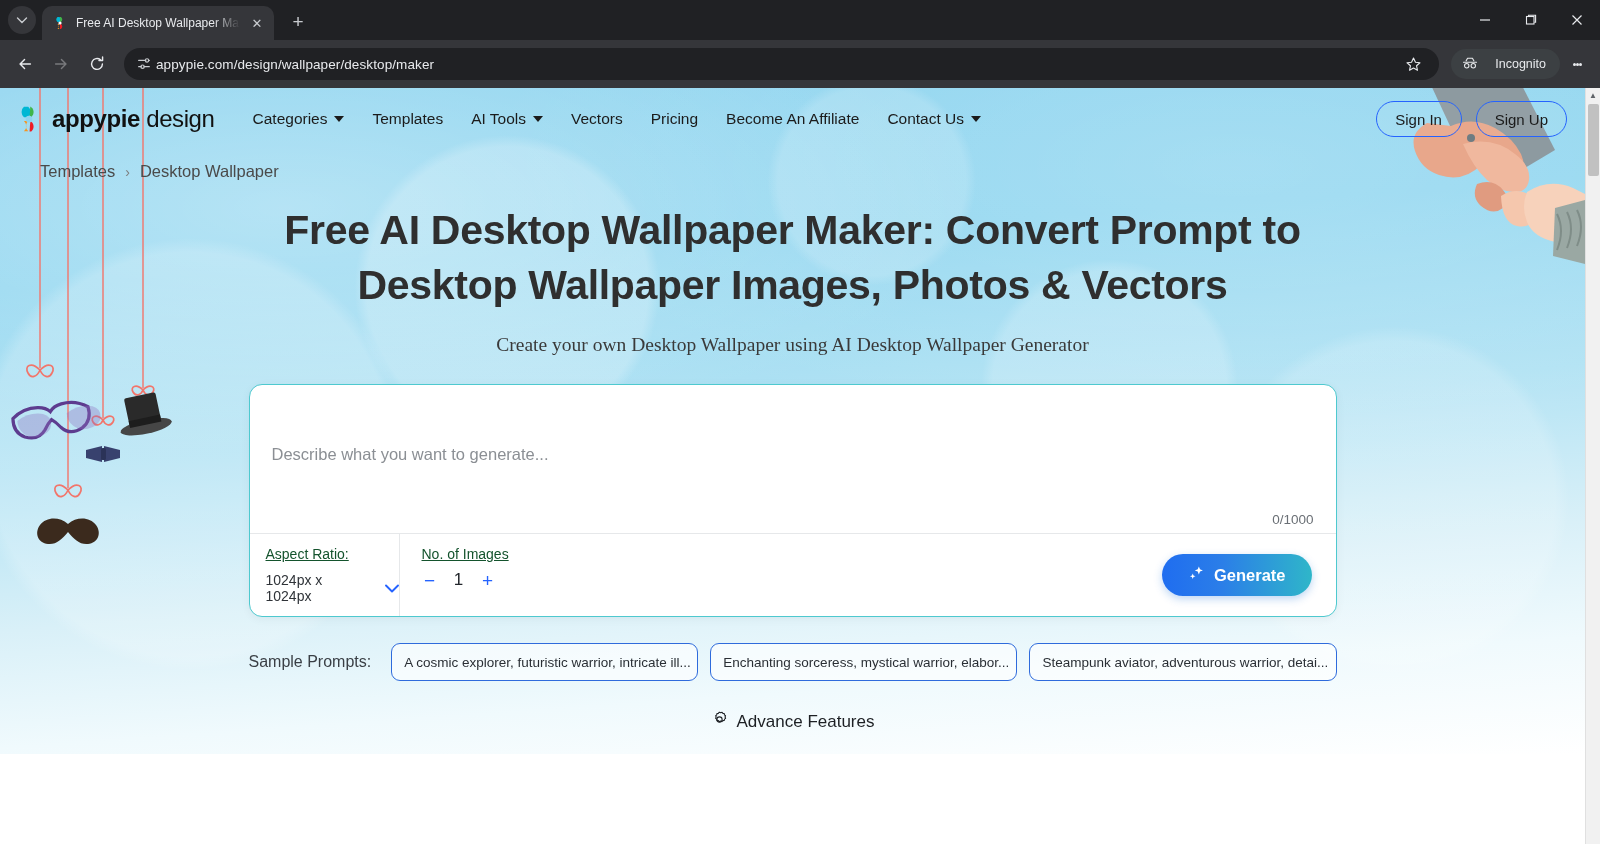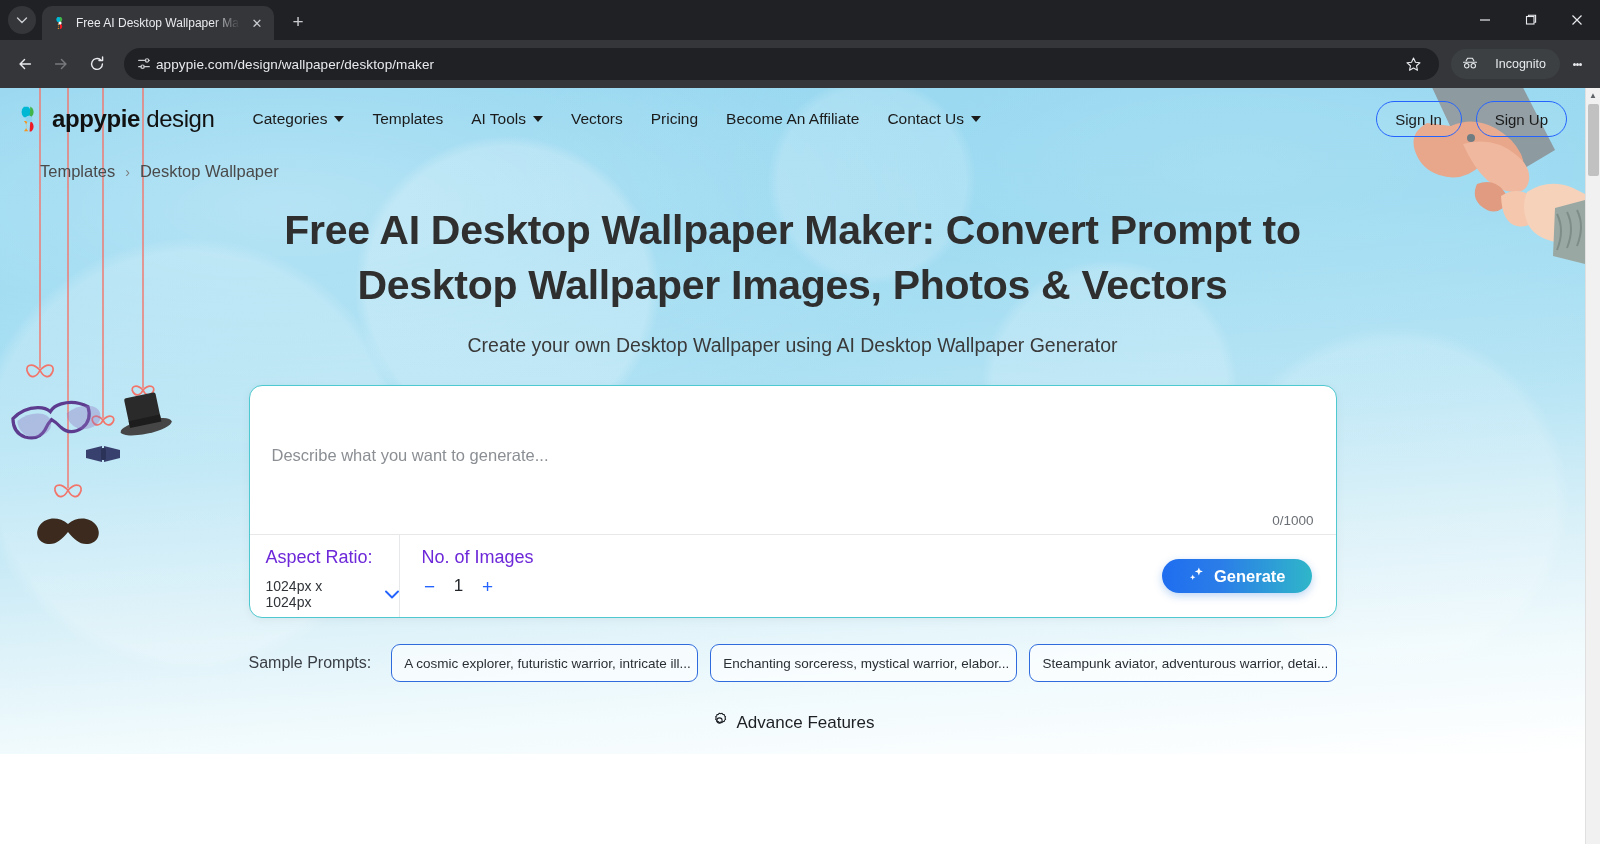--- a/index.html
+++ b/index.html
@@ -131,49 +131,49 @@
   .crumb .sep { color: #7d7d7d; font-size: 14px; }
 
   
   .headline {
     position: relative; z-index: 4; text-align: center; color: #2f2f2f;
     font-size: 41px; line-height: 1.33; font-weight: 700; letter-spacing: -.3px;
     margin: 22px auto 0; max-width: 1110px;
   }
   .subhead {
     position: relative; z-index: 4; text-align: center; color: #3a3a3a;
-    font-size: 19.5px; margin-top: 22px; font-weight: 400;
+    font-size: 19.5px; margin-top: 22px; font-weight: 400; font-family: Liberation Serif, serif;
   }
 
   
   .prompt-card {
     position: relative; z-index: 6; width: 1088px; margin: 28px auto 0;
     background: #fff; border: 1.6px solid #4ec9cf; border-radius: 13px;
     box-shadow: 0 2px 10px rgba(0,0,0,.05); overflow: hidden;
   }
   .prompt-area { height: 108px; padding: 20px 22px 0 22px; position: relative; margin-top: 40px; }
   .prompt-ph { color: #8b8f94; font-size: 16.5px; }
   .counter { position:absolute; right: 22px; bottom: 6px; color:#6a6f75; font-size: 13.5px; }
   .prompt-divider { height: 1px; background: #e6e8ea; }
   .prompt-controls { height: 82px; display: flex; align-items: stretch; padding: 0 0 0 0; }
   .ctl-aspect {
     width: 150px; padding: 12px 0 0 16px; border-right: 1px solid #e6e8ea;
     display: flex; flex-direction: column; gap: 10px;
   }
-  .ctl-label { font-size: 18px; color: #6d28d9; }
+  .ctl-label { font-size: 14px; color: #14532d; text-decoration: underline; }
   .aspect-row { display:flex; align-items:center; gap: 16px; }
   .aspect-val { font-size: 14px; color: #2f3338; }
   .chev { color:#2563ff; font-size: 14px; line-height: 1; }
   .ctl-count { padding: 12px 0 0 22px; display:flex; flex-direction: column; gap: 8px; }
   .count-row { display:flex; align-items:center; gap: 16px; }
   .cbtn { color:#2563ff; font-size: 19px; width: 16px; text-align:center; line-height:1; }
   .cval { font-size: 17px; color: #22262b; min-width: 10px; text-align:center; }
   .gen-wrap { margin-left:auto; display:flex; align-items:center; padding-right: 24px; }
   .btn-generate {
-    height: 34px; padding: 0 26px; border-radius: 21px; color:#fff; font-size: 16.5px; font-weight: 700;
+    height: 42px; padding: 0 26px; border-radius: 21px; color:#fff; font-size: 16.5px; font-weight: 700;
     background: linear-gradient(90deg, #1f6df0 0%, #2b7ee8 40%, #2fb6c9 100%);
     display:flex; align-items:center; gap: 9px; box-shadow: 0 3px 9px rgba(35,120,220,.30);
   }
 
   
   .samples {
     position: relative; z-index: 5; width: 1088px; margin: 26px auto 0;
     display: flex; align-items: center; gap: 12px;
   }
   .samples-label { font-size: 16px; color: #3a3f45; flex: none; margin-right: 8px; }

